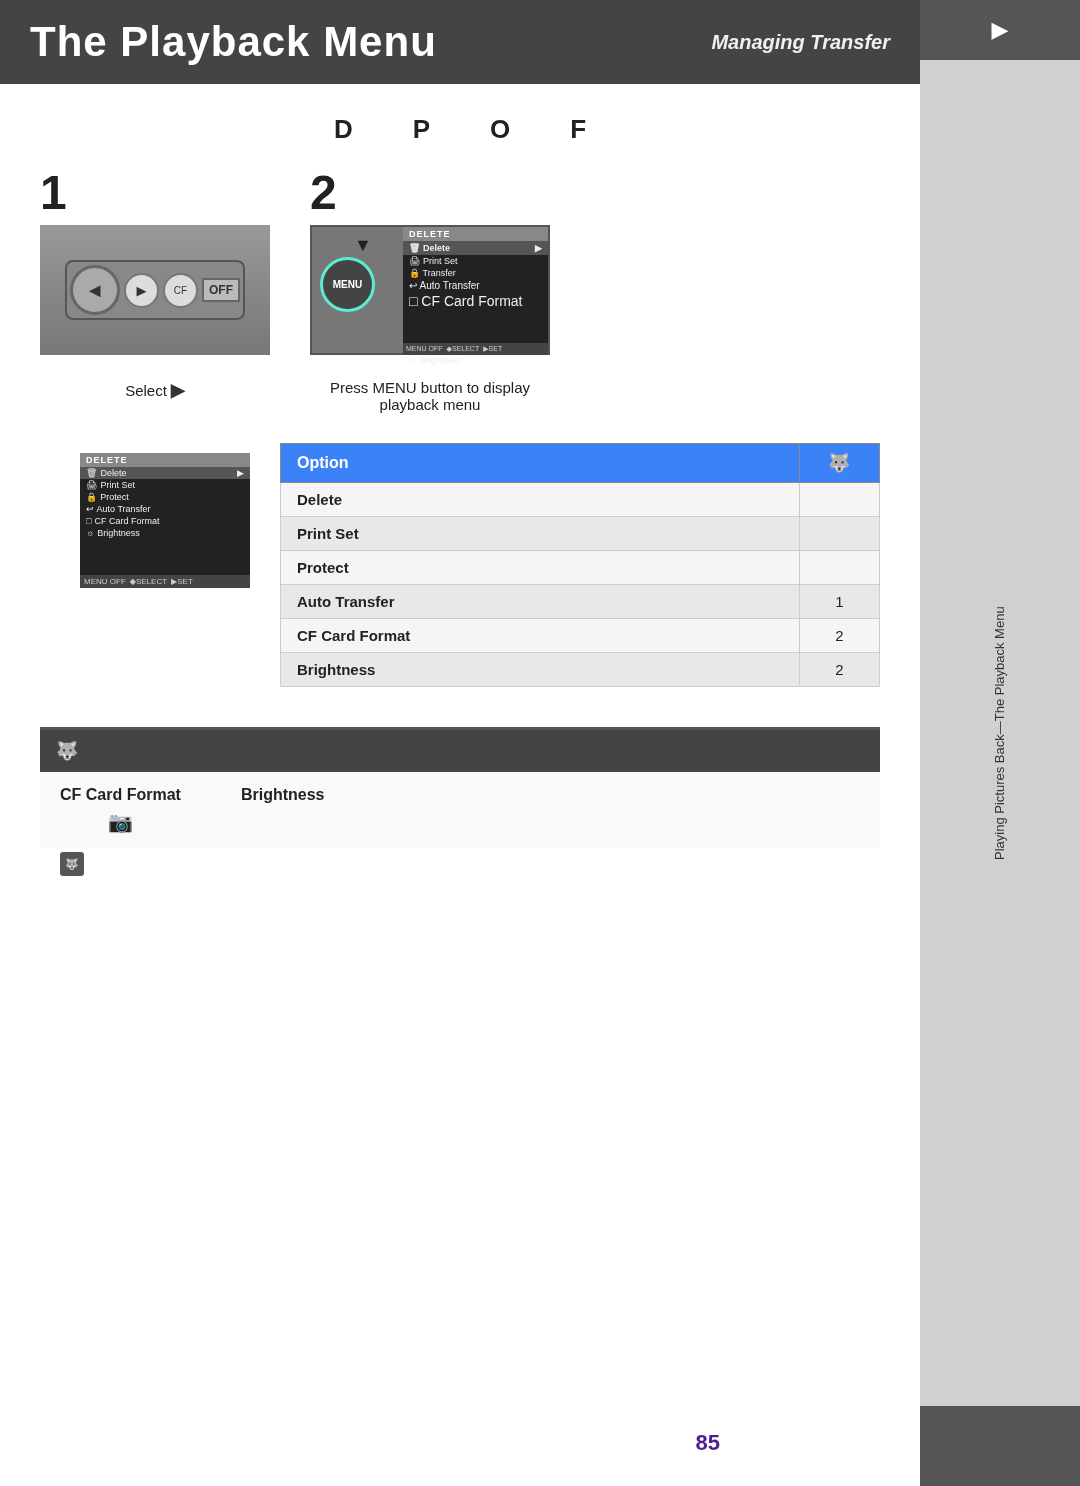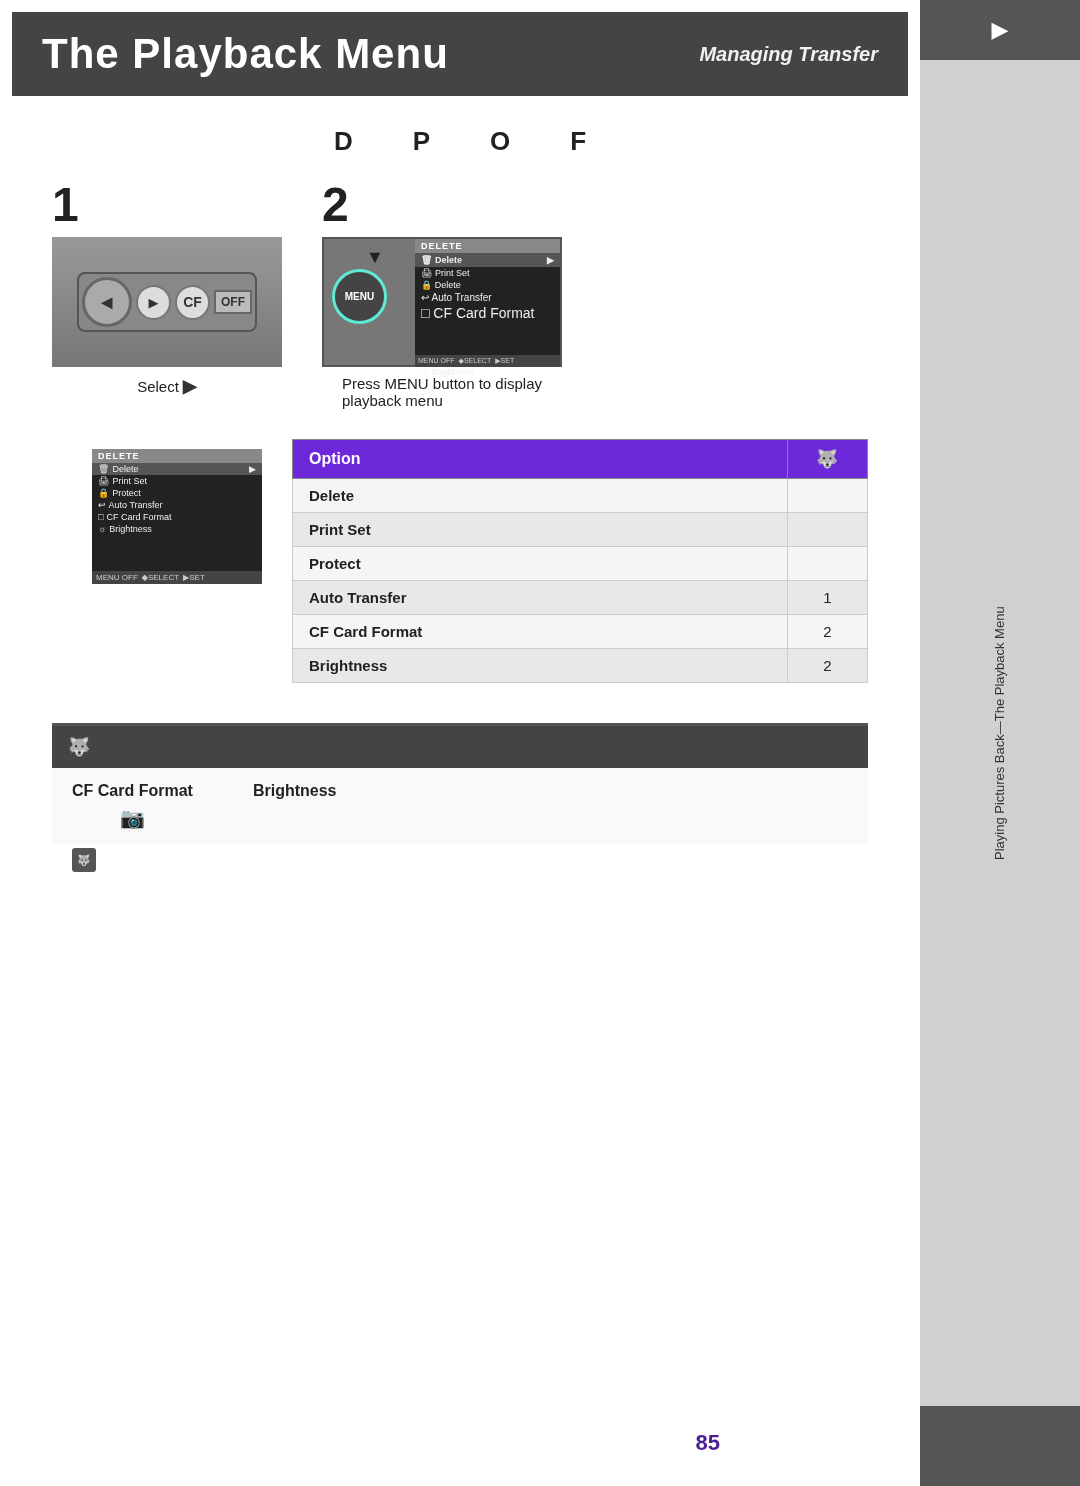--- a/index.html
+++ b/index.html
@@ -13,21 +13,21 @@
     }
 
     
     .main-content {
       position: absolute;
       left: 0;
       top: 0;
       width: 920px;
       height: 1486px;
       background: #ffffff;
-      padding: 12px;
+      padding: 0;
     }
 
     
     .right-sidebar {
       position: absolute;
       right: 0;
       top: 0;
       width: 160px;
       height: 1486px;
       background: #d0d0d0;
@@ -130,21 +130,22 @@
       width: 230px;
       height: 130px;
       background: linear-gradient(to bottom, #999, #777);
       display: flex;
       align-items: center;
       justify-content: center;
       position: relative;
     }
 
     .step-label {
-      margin-top: 8px;
+      margin-top: 24px;
+      text-align: center;
       font-size: 15px;
       color: #222;
     }
 
     
     .small-menu-image {
       position: relative;
       width: 170px;
       height: 135px;
       background: #222;
@@ -194,21 +195,21 @@
       align-items: flex-start;
     }
 
     .options-table {
       flex: 1;
       border-collapse: collapse;
       border: 1px solid #aaa;
     }
 
     .options-table th {
-      background: #6d28d9;
+      background: #3b82f6;
       color: #fff;
       padding: 8px 16px;
       font-size: 16px;
       text-align: left;
       border: 1px solid #888;
     }
 
     .options-table th.icon-col {
       text-align: center;
       width: 80px;
@@ -334,21 +335,21 @@
     <div class="step">
       <span class="step-number">1</span>
       <div class="step1-image">
 
         <div style="display:flex;align-items:center;gap:6px;padding:8px;">
           <div style="width:180px;height:60px;background:#888;border-radius:8px;display:flex;align-items:center;justify-content:center;gap:4px;border:2px solid #555;">
             <div style="width:50px;height:50px;border-radius:50%;background:#aaa;border:3px solid #666;display:flex;align-items:center;justify-content:center;font-size:11px;font-weight:bold;color:#333;">
               <span style="font-size:14px;">◀</span>
             </div>
             <div style="width:35px;height:35px;border-radius:50%;background:#ddd;border:2px solid #777;display:flex;align-items:center;justify-content:center;font-size:13px;color:#333;">▶</div>
-            <div style="width:35px;height:35px;border-radius:50%;background:#ddd;border:2px solid #777;display:flex;align-items:center;justify-content:center;font-size:14px;font-weight:bold;color:#333;text-align:center;">CF</div>
+            <div style="width:35px;height:35px;border-radius:50%;background:#ddd;border:2px solid #777;display:flex;align-items:center;justify-content:center;font-size:10px;font-weight:normal;color:#333;text-align:center;">CF</div>
             <div style="background:#bbb;padding:3px 5px;border:2px solid #666;font-size:12px;font-weight:bold;color:#333;">OFF</div>
           </div>
         </div>
       </div>
       <div class="step-label">
         <span>Select </span>
         <span class="select-arrow">▶</span>
       </div>
     </div>
 
@@ -362,21 +363,21 @@
 
         <div style="position:absolute;left:42px;top:8px;font-size:18px;color:#222;">▼</div>
 
         <div style="position:absolute;right:0;top:0;width:145px;height:128px;background:#222;">
           <div style="background:#888;padding:2px 6px;font-size:9px;font-weight:bold;color:#fff;letter-spacing:1px;">DELETE</div>
           <div style="padding:2px 6px;font-size:9px;color:#eee;display:flex;justify-content:space-between;background:#555;font-weight:bold;">
             <span>🗑 Delete</span>
               <span>▶</span>
           </div>
           <div style="padding:1px 6px;font-size:9px;color:#eee;">🖨 Print Set</div>
-          <div style="padding:1px 6px;font-size:9px;color:#eee;">🔒 Delete</div>
+          <div style="padding:1px 6px;font-size:9px;color:#eee;">🔒 Transfer</div>
           <div style="padding:1px 6px;font-size:10px;color:#eee;">↩ Auto Transfer</div>
           <div style="padding:1px 6px;font-size:14px;color:#eee;">□ CF Card Format</div>
           <div style="padding:1px 6px;font-size:9px;color:#eee;margin-top:44px;">☼ Brightness</div>
           <div style="position:absolute;bottom:0;width:100%;background:#444;padding:2px 3px;font-size:7px;color:#ccc;display:flex;gap:4px;">
             <span>MENU OFF</span>
               <span>◆SELECT</span>
               <span>▶SET</span>
           </div>
         </div>
       </div>

